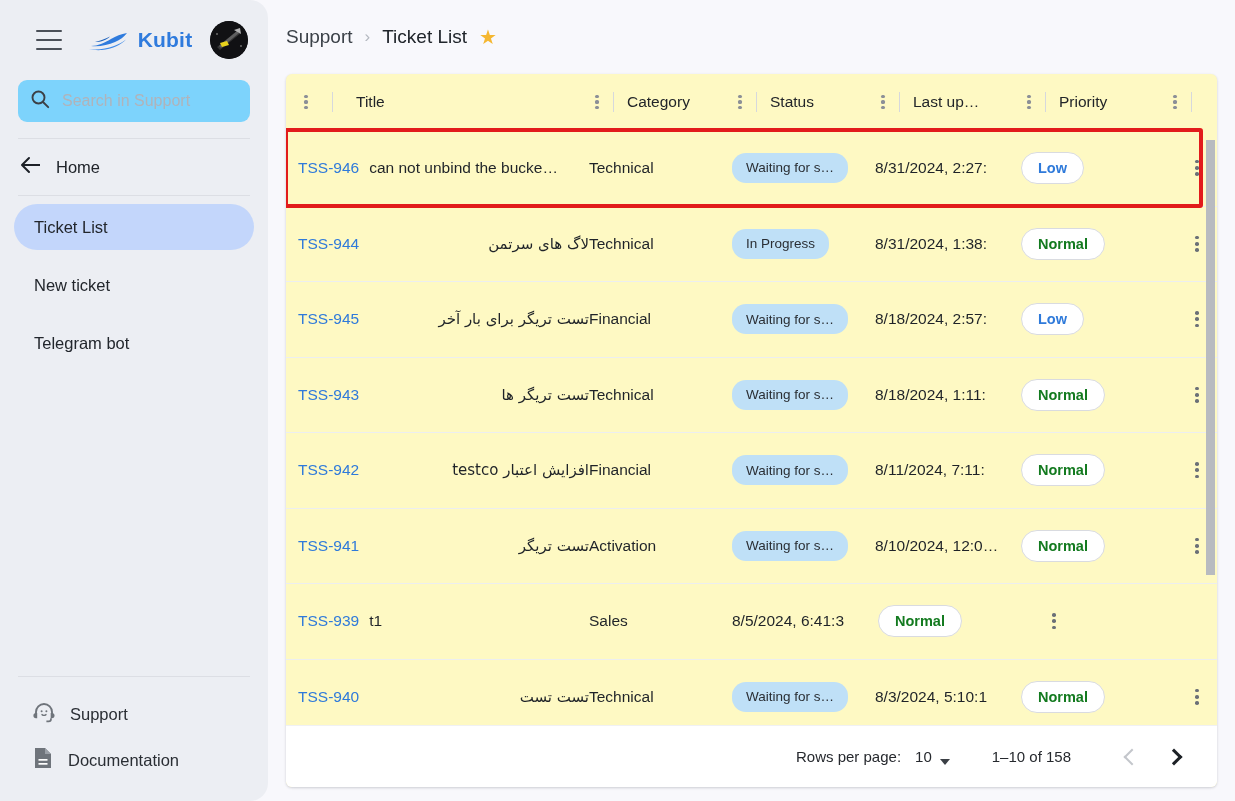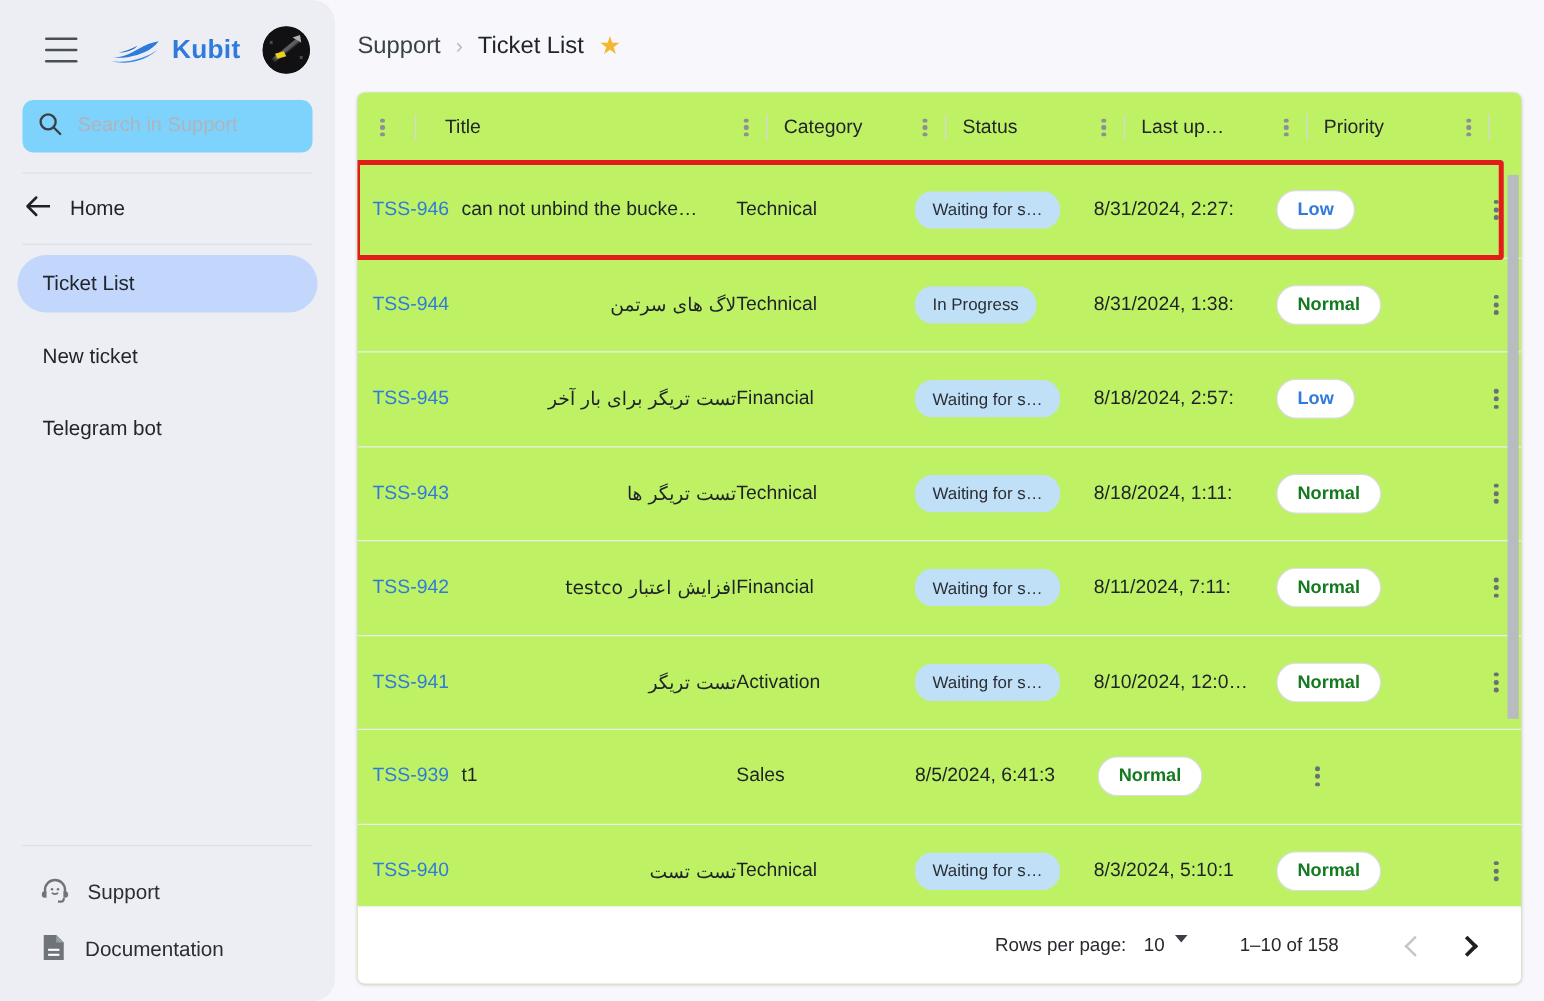--- a/index.html
+++ b/index.html
@@ -131,21 +131,21 @@
     gap: 12px;
     font-size: 19px;
   }
   .bc-link { color: #3b4148; cursor: pointer; }
   .bc-sep { color: #b4b8c0; font-size: 17px; }
   .bc-current { color: #20252b; }
   .bc-star { font-size: 20px; color: #f5b731; line-height: 1; cursor: pointer; }
 
   .card {
     margin: 0 18px 0 18px;
-    background: #bef264;
+    background: #fef9c3;
     border-radius: 6px;
     box-shadow: 0 1px 3px rgba(30,35,45,.12), 0 1px 2px rgba(30,35,45,.08);
     flex: 1;
     display: flex; flex-direction: column;
     overflow: hidden;
     position: relative;
     margin-bottom: 14px;
   }
 
   .thead {
@@ -261,21 +261,21 @@
     flex: 0 0 62px;
     display: flex; align-items: center; justify-content: flex-end;
     padding-right: 22px;
     gap: 0;
     background: #fff;
     border-top: 1px solid #f0f1f3;
     position: relative; z-index: 7;
   }
   .foot-label { font-size: 15px; color: #26292e; }
   .rpp {
-    display: flex; align-items: flex-start; gap: 8px;
+    display: flex; align-items: flex-end; gap: 8px;
     margin-left: 14px; margin-right: 42px;
     cursor: pointer;
   }
   .rpp .val { font-size: 15px; color: #26292e; }
   .caret { width: 0; height: 0; border-left: 5px solid transparent; border-right: 5px solid transparent; border-top: 6px solid #3b3f45; }
   .range { font-size: 15px; color: #26292e; margin-right: 40px; }
   .pgbtn { width: 42px; height: 42px; display:flex; align-items:center; justify-content:center; cursor:pointer; }
   .chev { width: 12px; height: 12px; border-top: 2.4px solid #1d2126; border-right: 2.4px solid #1d2126; }
   .chev.left { transform: rotate(-135deg); border-color: #c3c6cb; border-top-color:#c3c6cb; border-right-color:#c3c6cb; }
   .chev.right { transform: rotate(45deg); border-width: 3px; }

